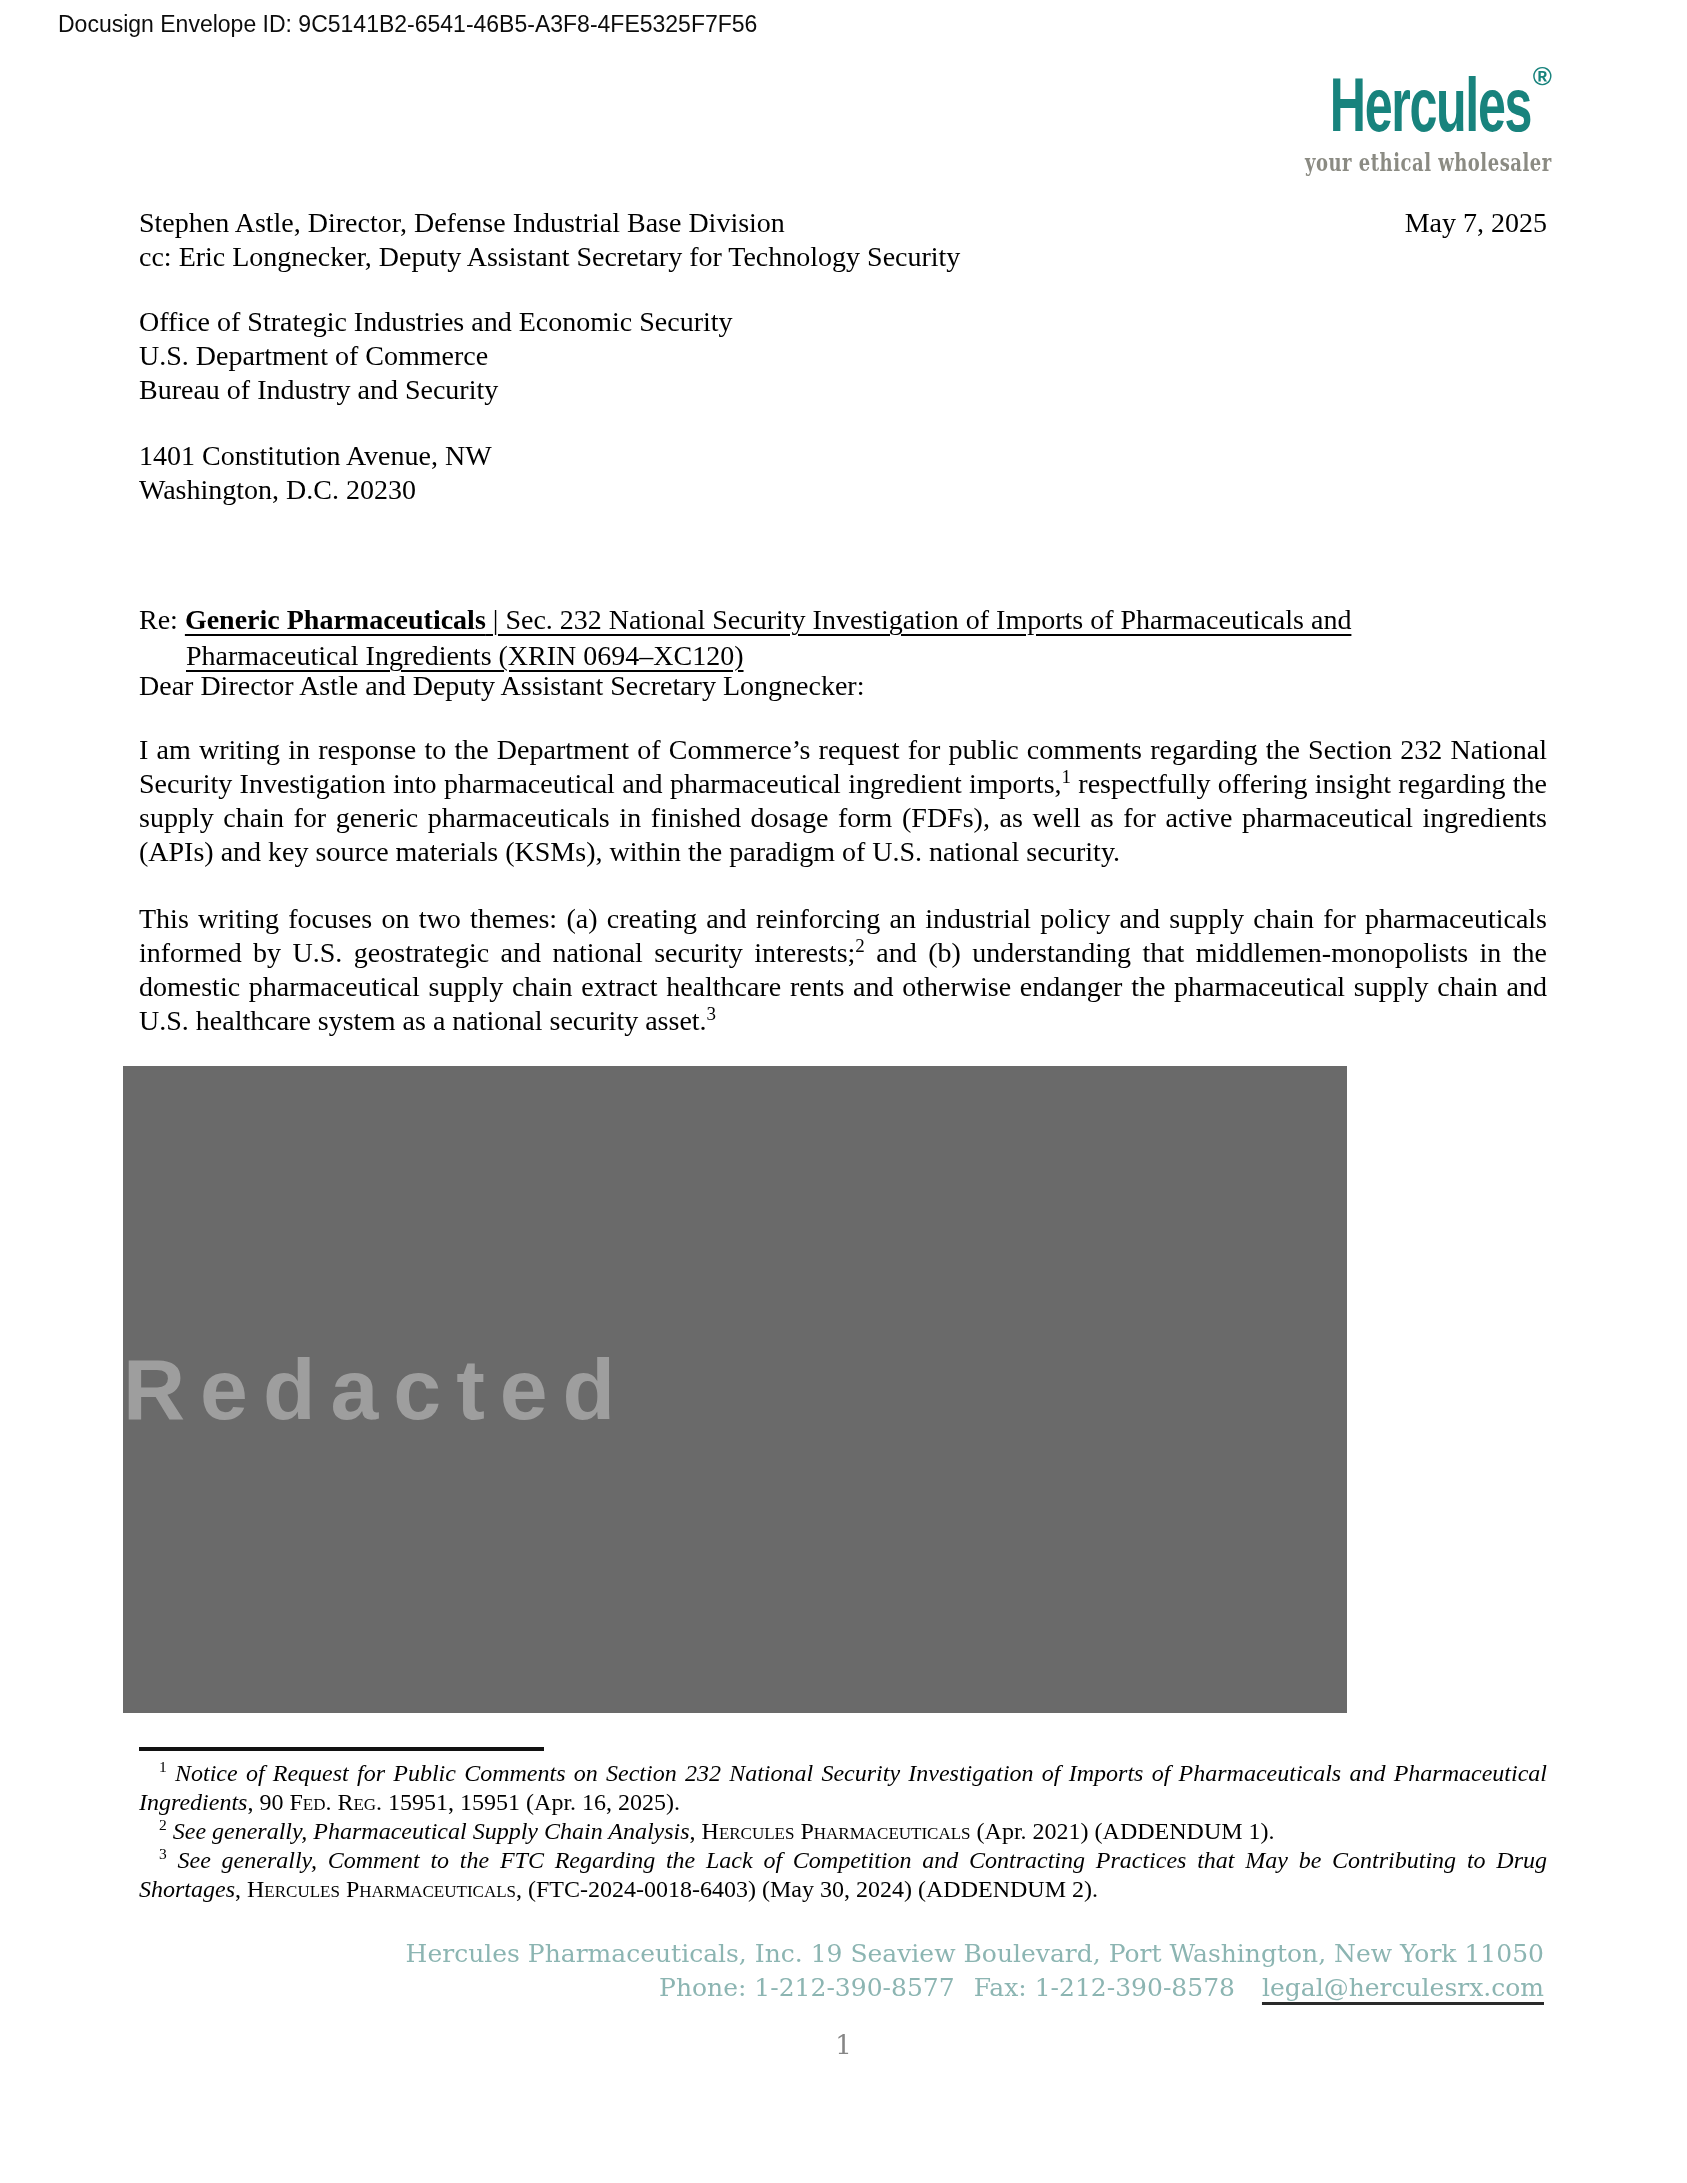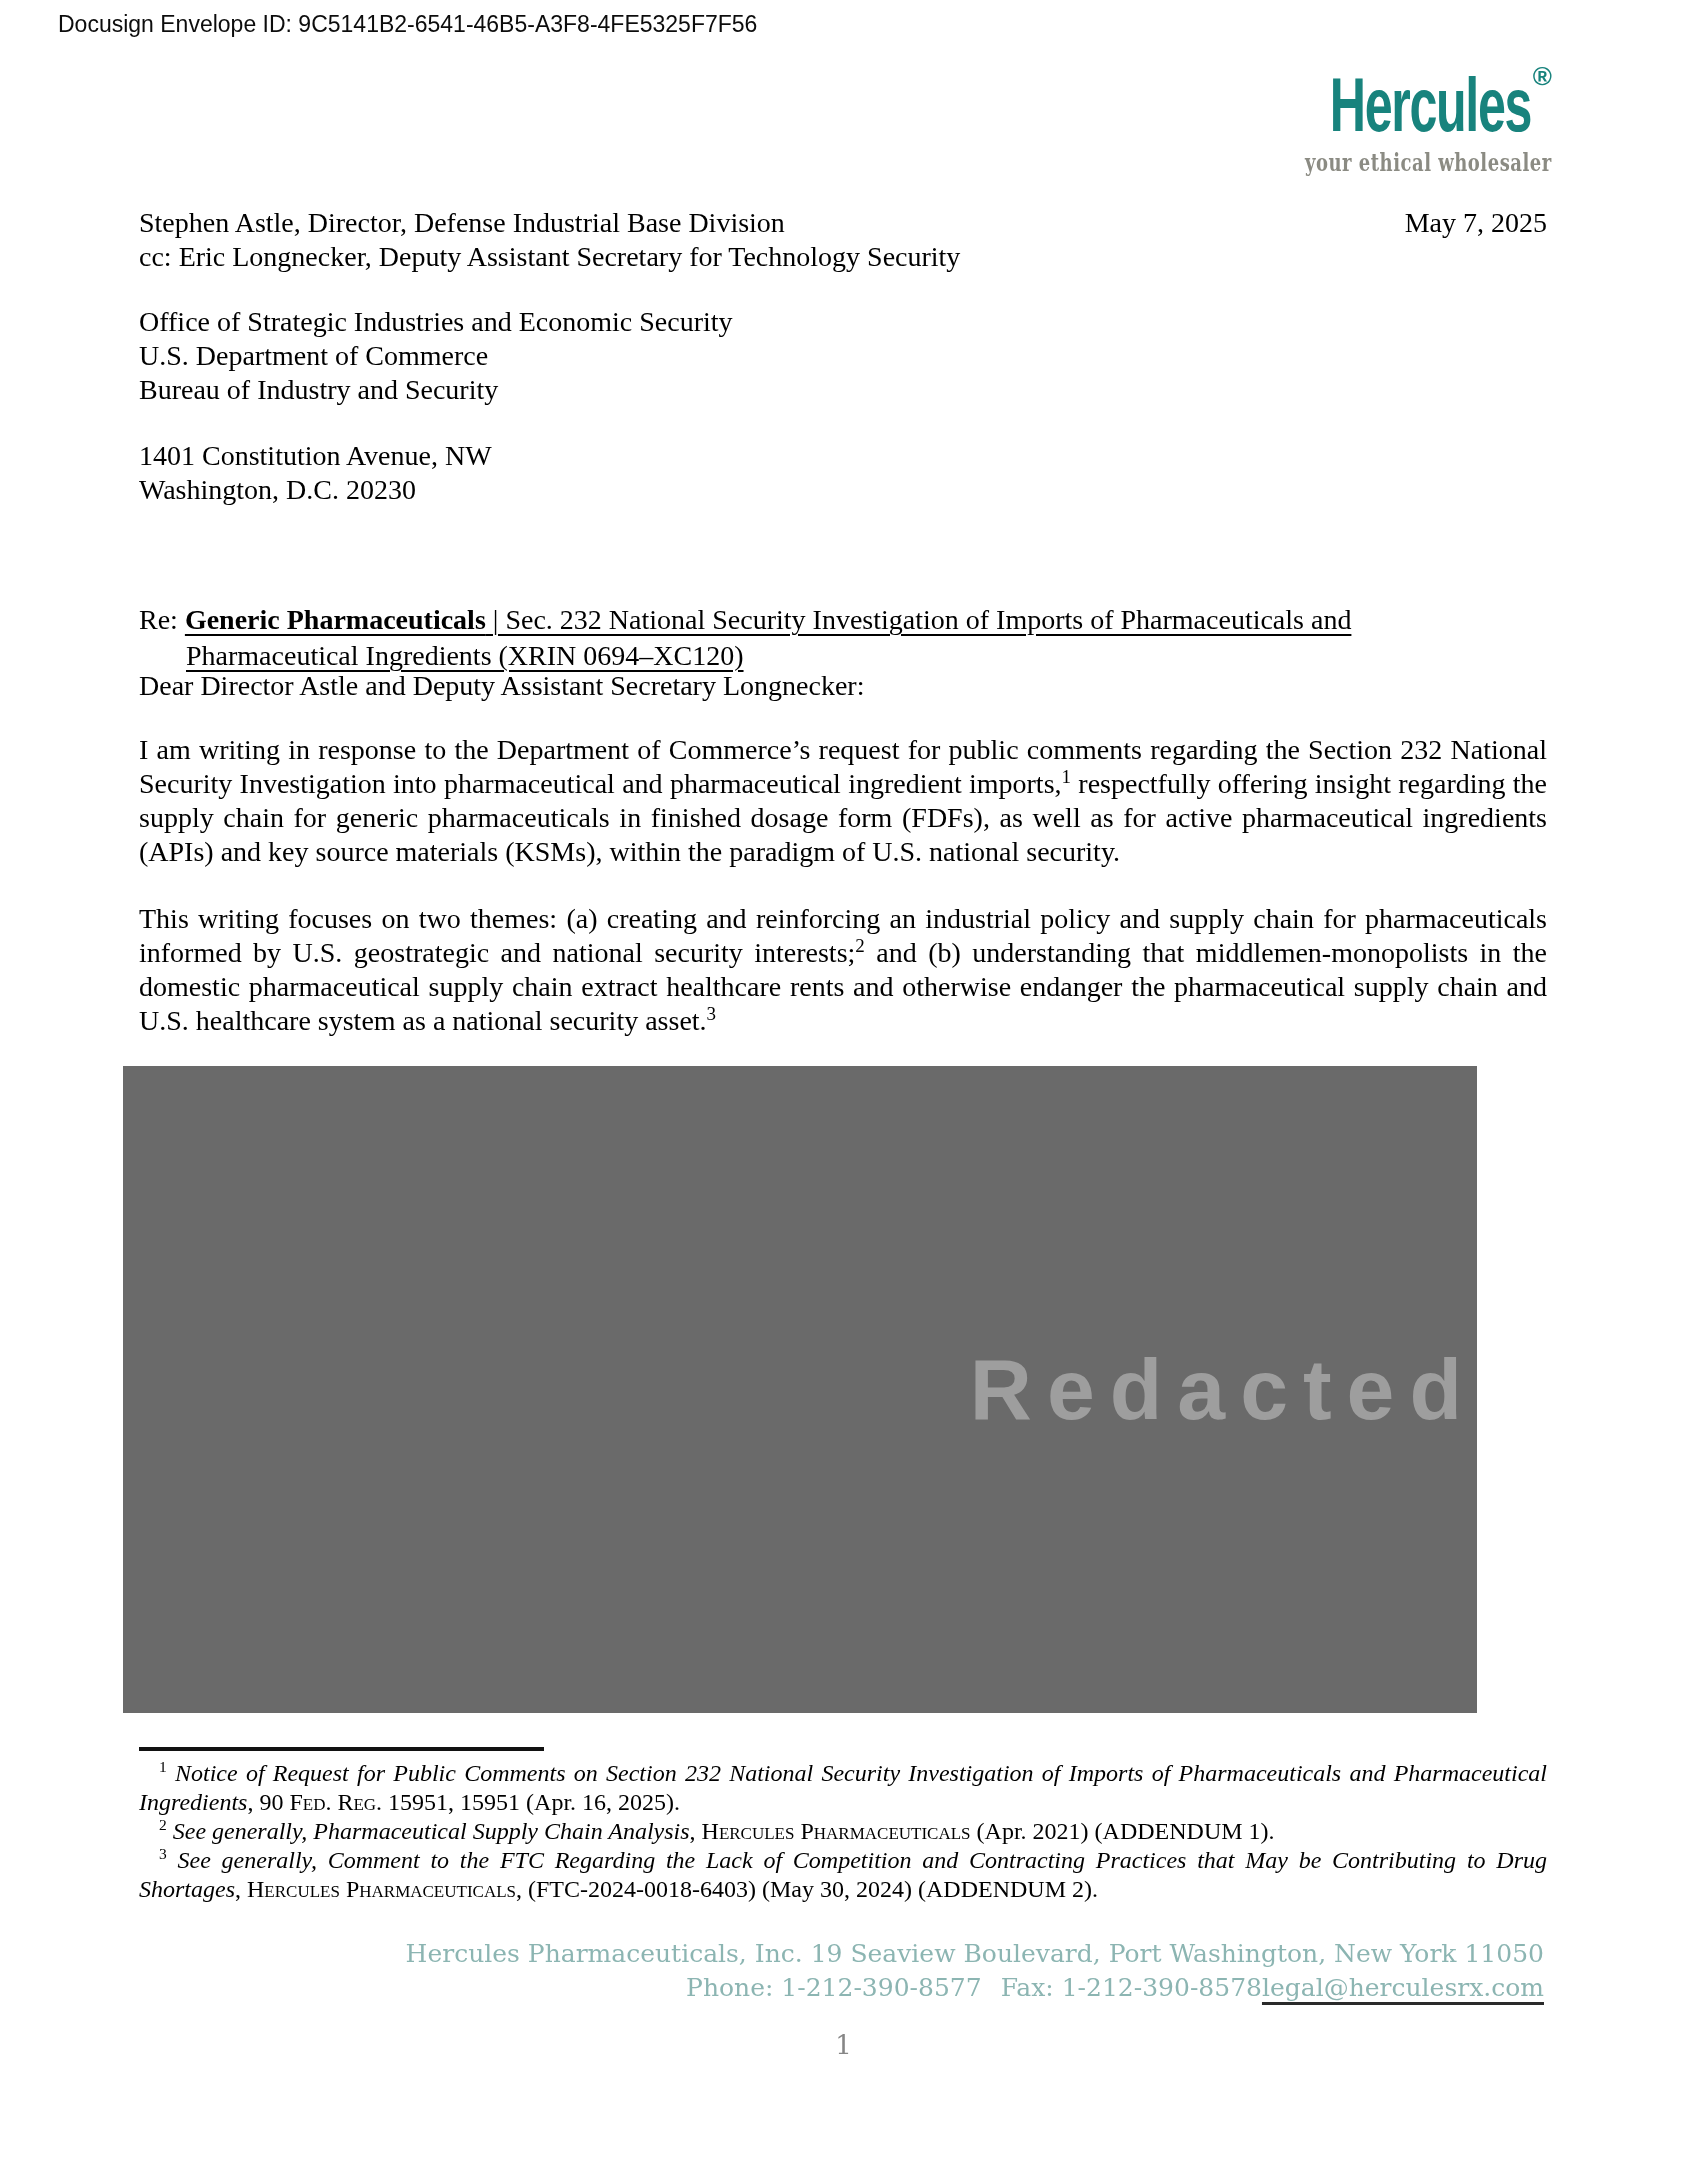--- a/index.html
+++ b/index.html
@@ -90,23 +90,23 @@
 
   .body-para { margin: 0; text-align: justify; }
   .para1 { top: 733px; }
   .para2 { top: 902px; }
   .fn-ref { font-size: 19px; line-height: 0; vertical-align: super; }
 
   
   .redacted-box {
     position: absolute;
     left: 123px; top: 1066px;
-    width: 1354px; height: 647px;
+    width: 1224px; height: 647px;
     background: #6a6a6a;
-    display: flex; align-items: center; justify-content: flex-end;
+    display: flex; align-items: center; justify-content: flex-start;
   }
   .redacted-label {
     font-family: "Liberation Sans", sans-serif;
     font-weight: bold;
     font-size: 86px;
     letter-spacing: 15px;
     color: #9e9e9e;
   }
 
   
@@ -135,20 +135,21 @@
     right: 143px; top: 1937px;
     text-align: right;
     font-family: "DejaVu Serif", serif;
     font-size: 25px;
     line-height: 34px;
     color: #8cb5b2;
     white-space: nowrap;
   }
   .footer-fax { margin-left: 19px; }
   .footer-email {
+    margin-left: 27px;
     color: #8cb5b2;
     text-decoration: underline;
     text-decoration-color: #2a2a2a;
     text-decoration-thickness: 2.7px;
     text-underline-offset: 6px;
     cursor: pointer;
   }
 
   .page-num {
     position: absolute;

